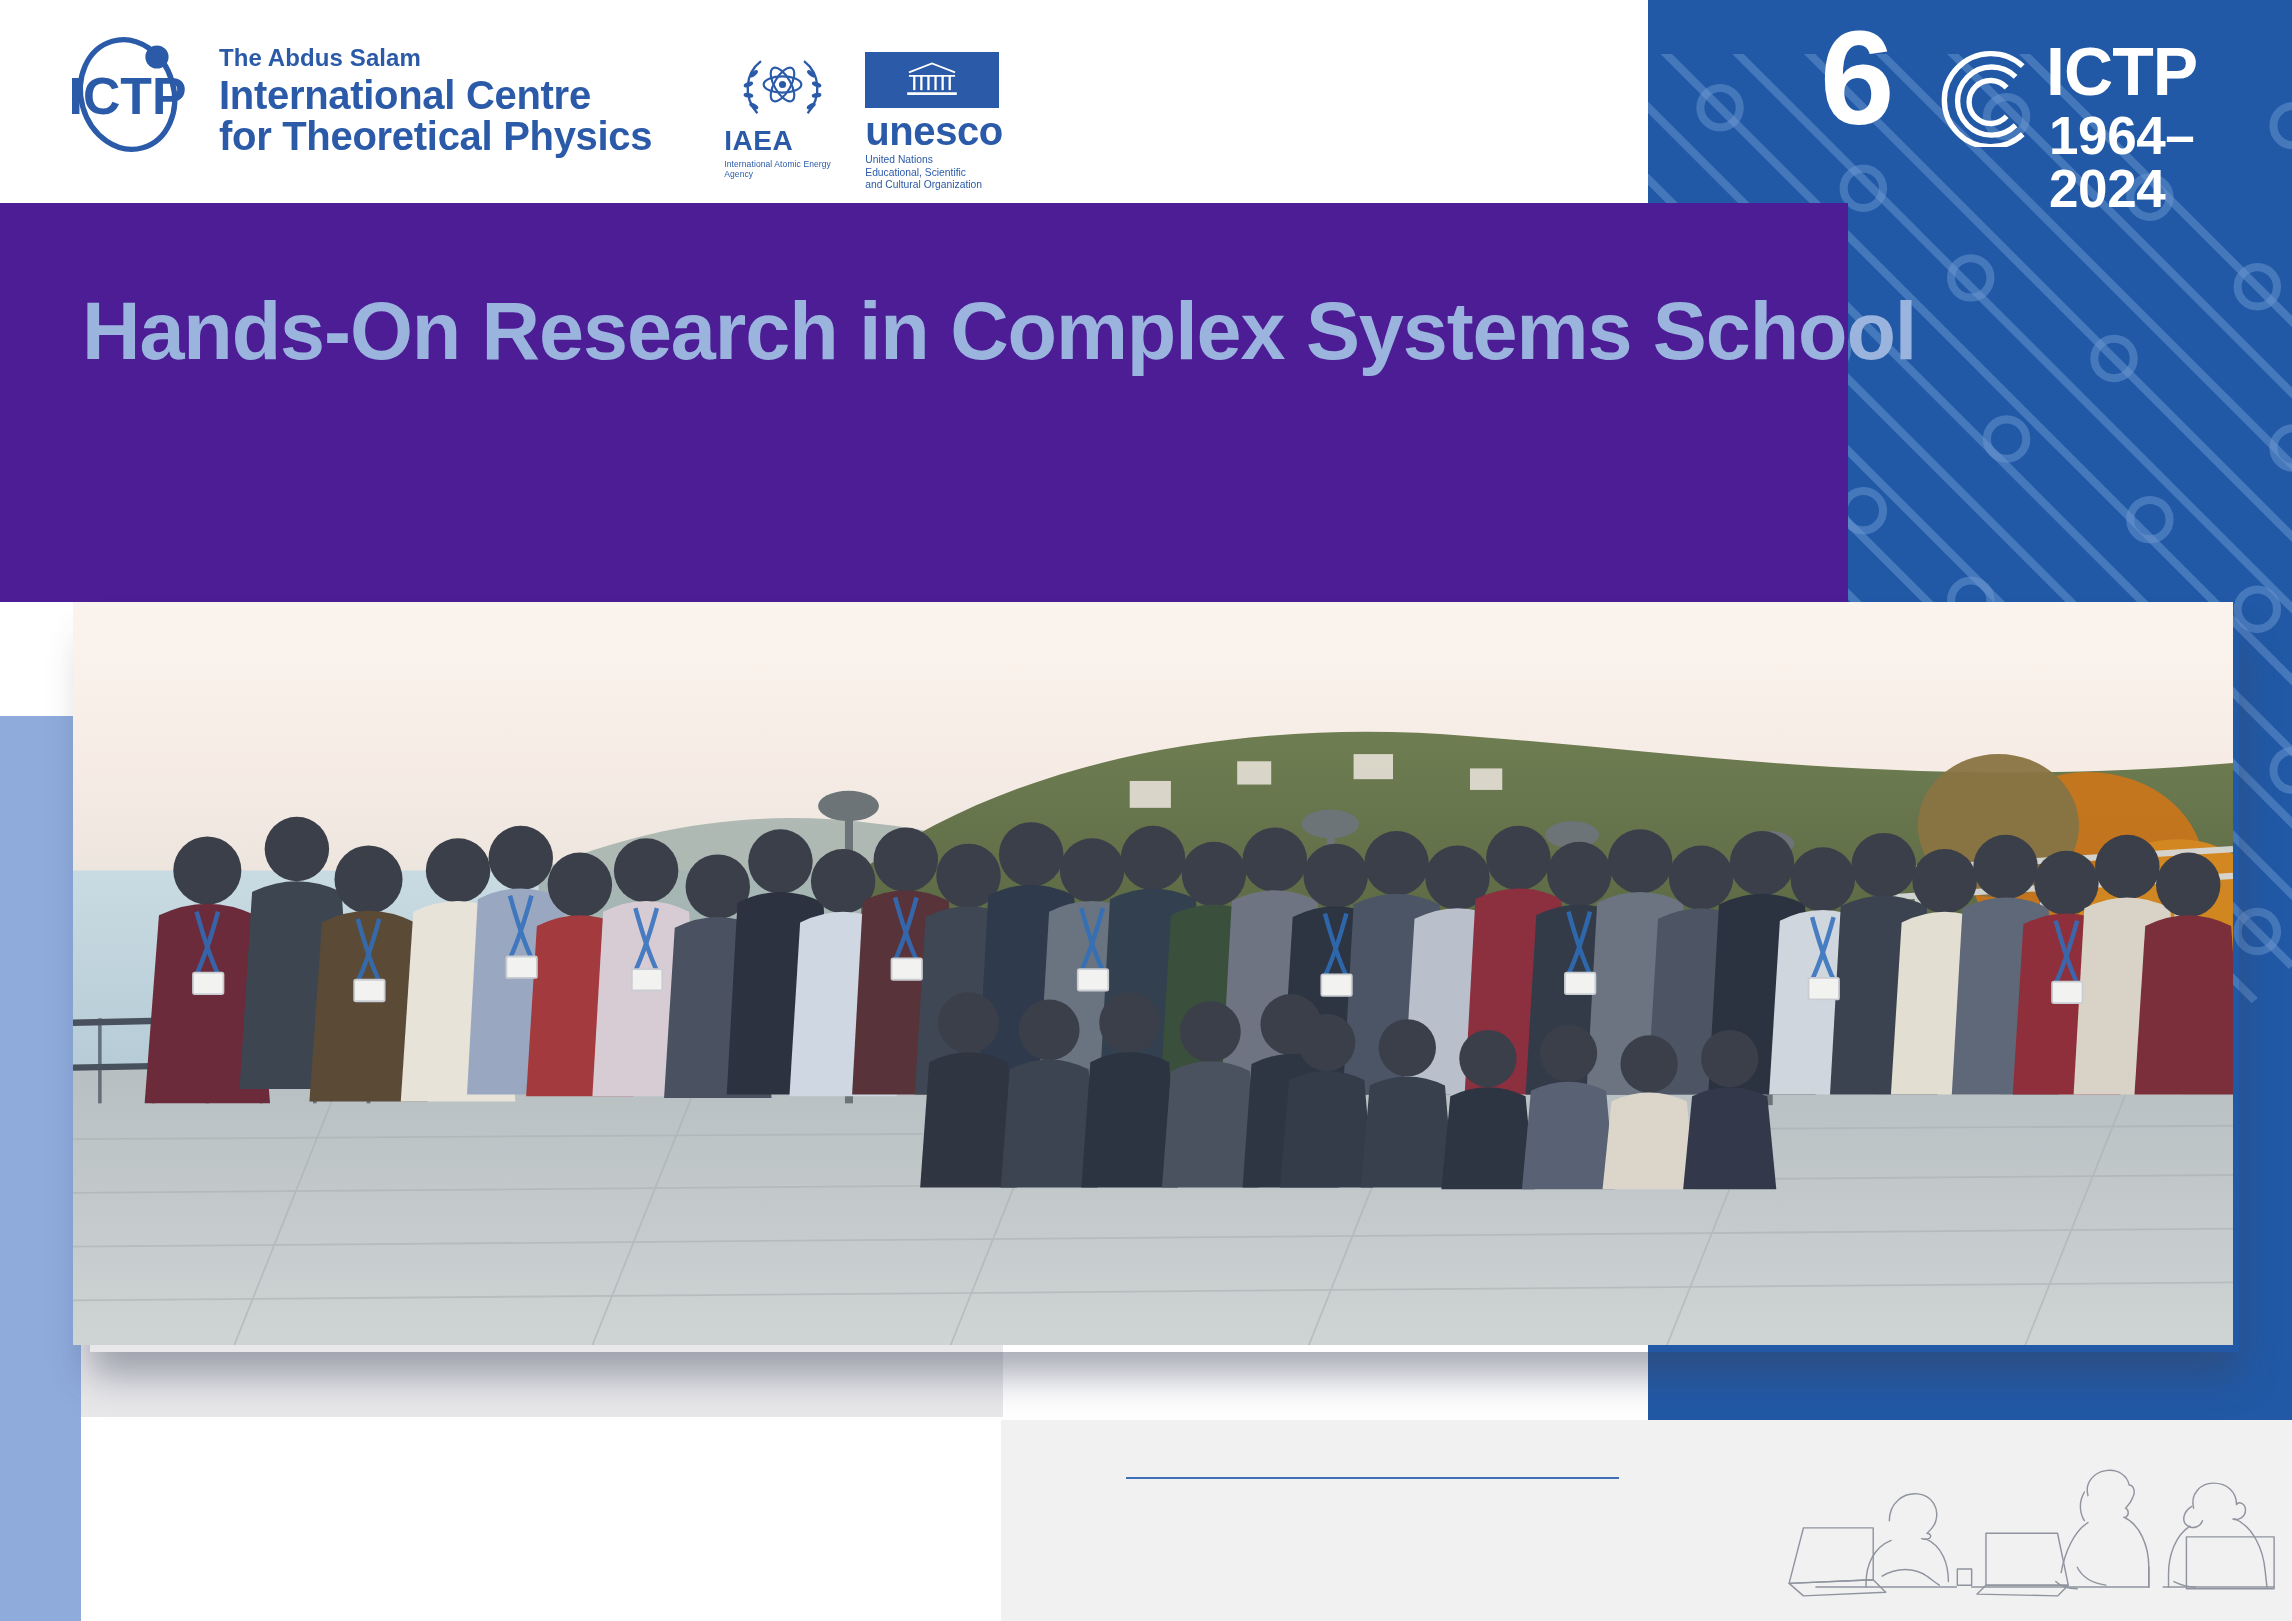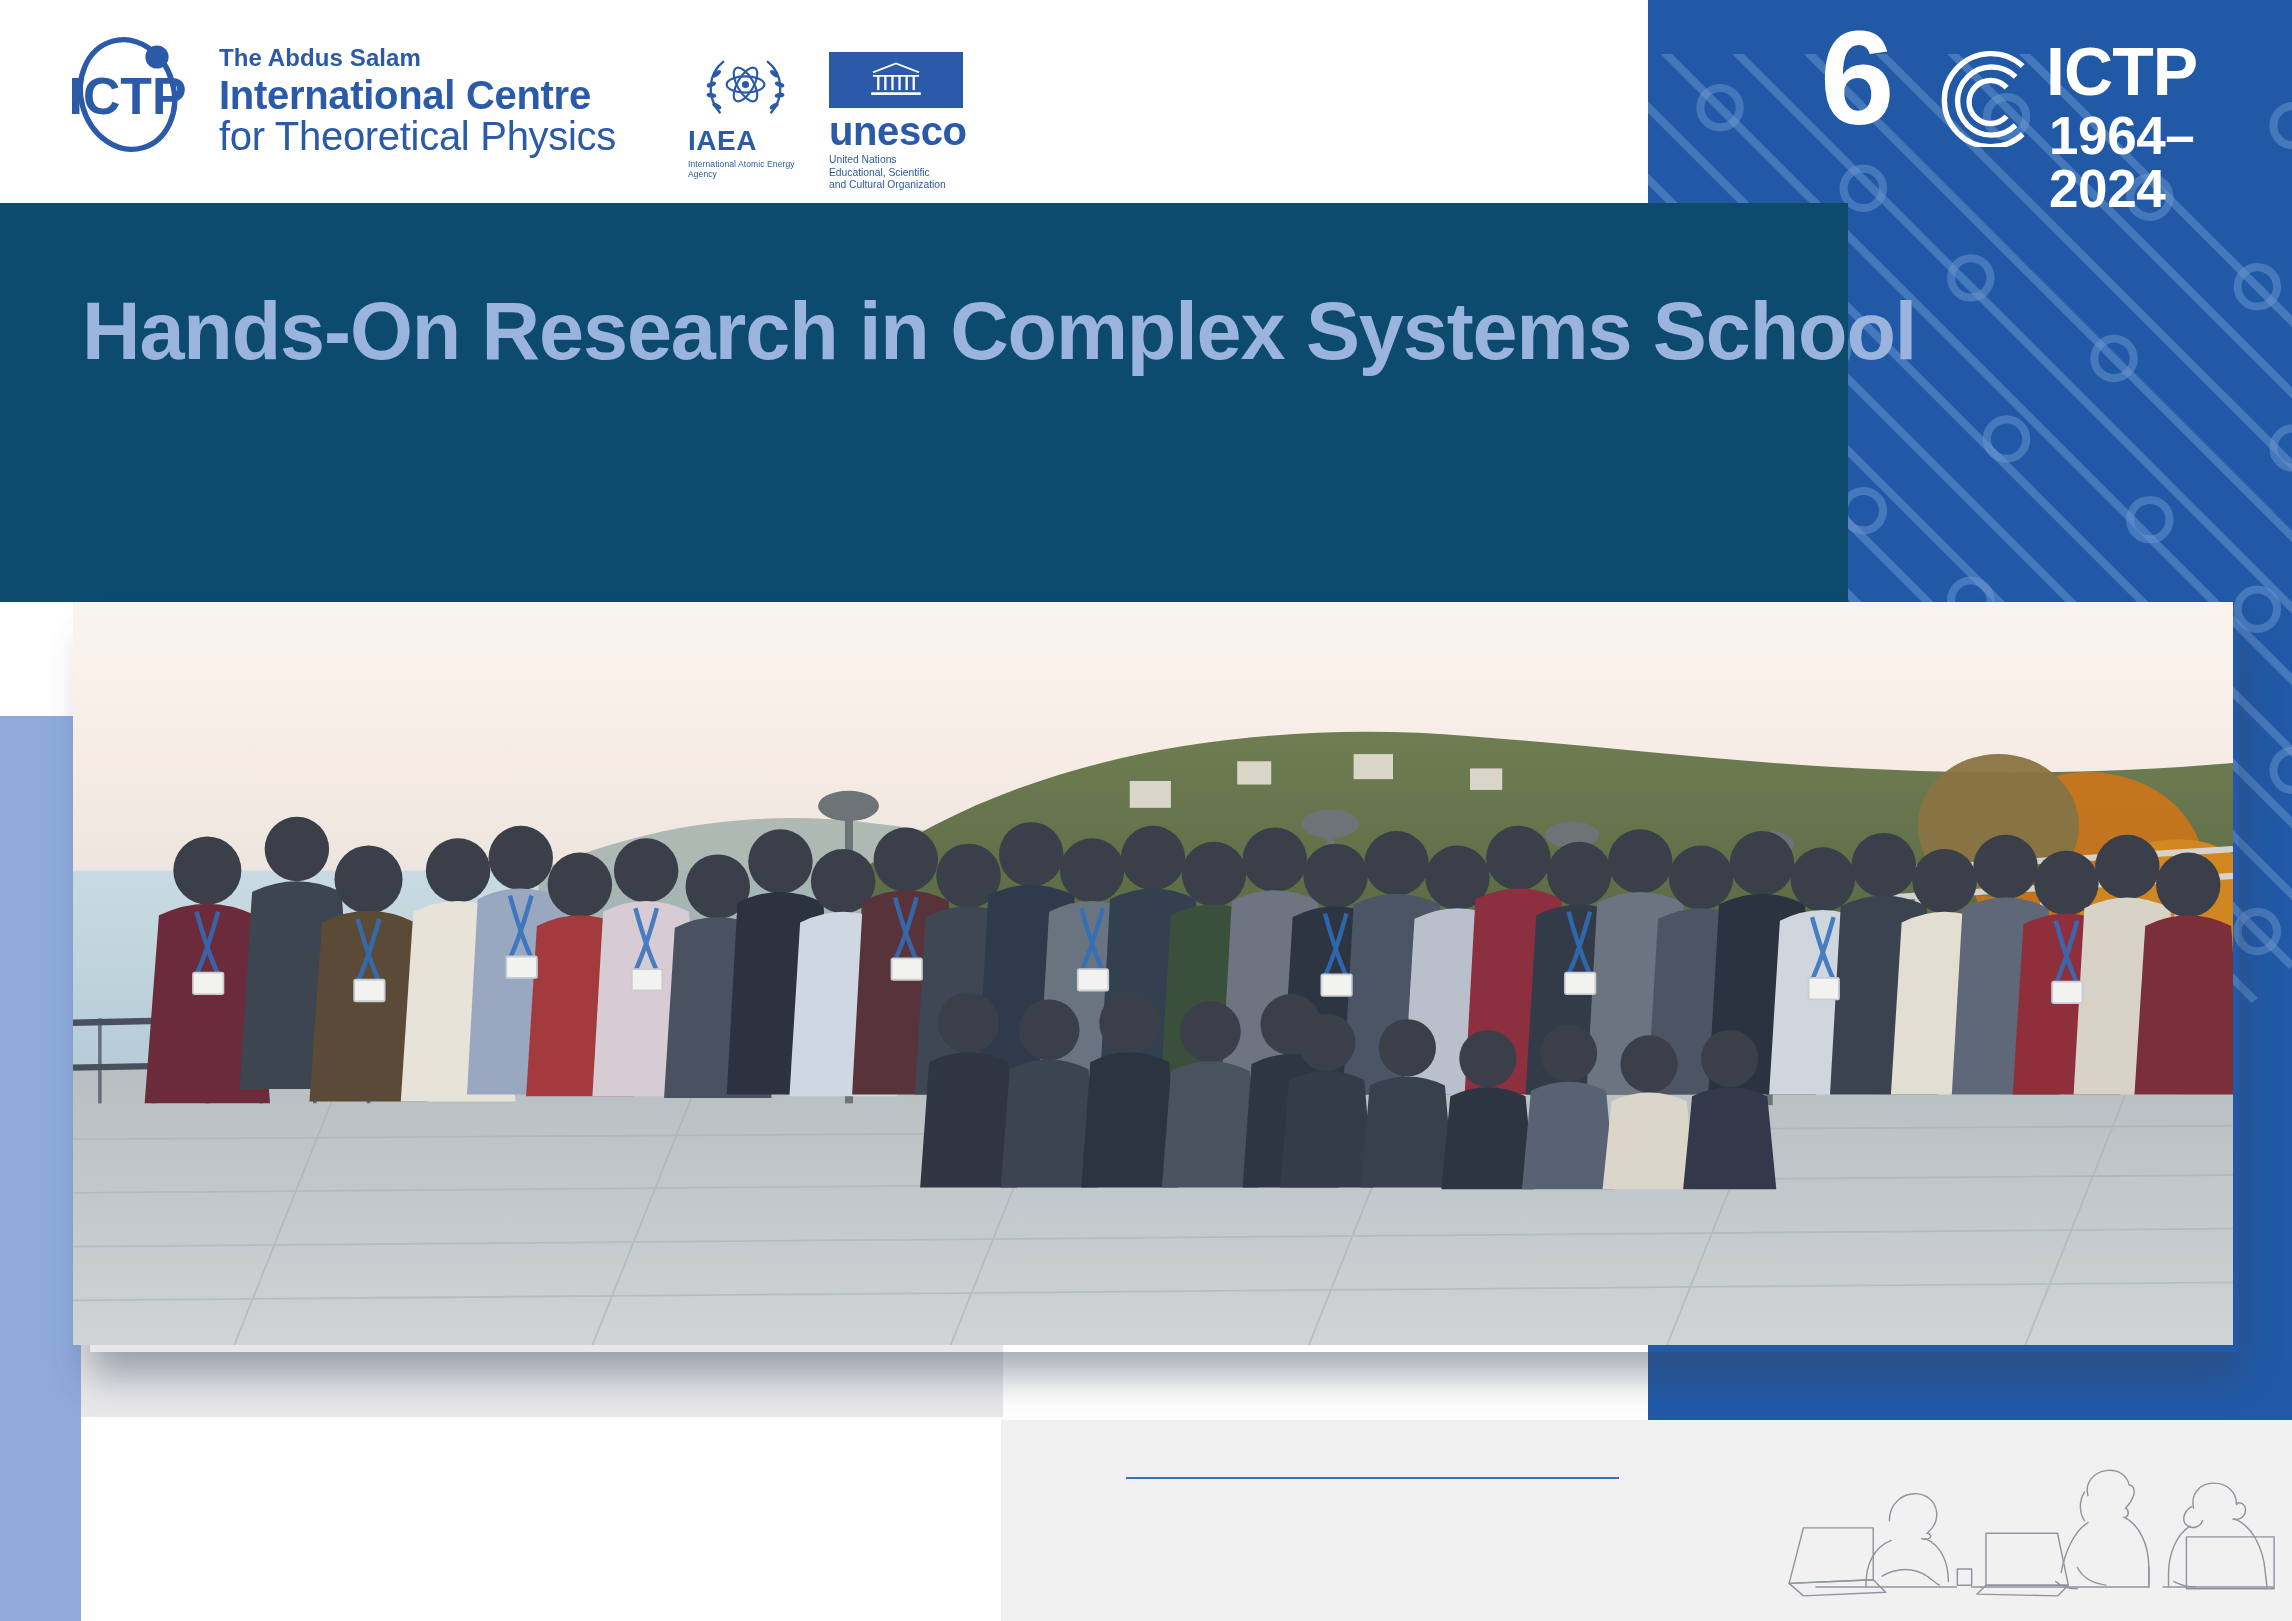--- a/index.html
+++ b/index.html
@@ -28,21 +28,21 @@
     display:flex; align-items:flex-start; gap:0;
   }
   .ictp-mark{ width:143px; height:125px; flex:none; }
   .ictp-words{
     margin-left:20px; margin-top:14.3px;
     color:#2a5aa8;
     line-height:1.0;
   }
   .ictp-words .l1{ font-size:24px; font-weight:600; letter-spacing:0.1px; }
   .ictp-words .l2{ font-size:40px; font-weight:700; letter-spacing:-0.3px; margin-top:4.5px;}
-  .ictp-words .l3{ font-size:40px; font-weight:400; letter-spacing:-0.3px; margin-top:0.9px;}
+  .ictp-words .l3{ font-size:40px; font-weight:700; letter-spacing:-0.3px; margin-top:0.9px;}
 
   .iaea-block{ margin-left:72px; margin-top:21.5px; width:116px; text-align:left; }
   .iaea-block svg{ display:block; margin:0 auto; }
   .iaea-name{ color:#2a5aa8; font-size:28px; font-weight:700; letter-spacing:0.5px; margin-top:1.8px;}
   .iaea-sub{ color:#2a5aa8; font-size:8.5px; font-weight:400; margin-top:1.8px; letter-spacing:0.1px;}
 
   .unesco-block{ margin-left:25px; margin-top:19.7px; width:134px; }
   .unesco-flag{
     width:134px; height:56px; background:#2a5aa8;
     display:flex; align-items:center; justify-content:center;
@@ -65,21 +65,21 @@
     font-size:68px; font-weight:800; letter-spacing:-0.9px; line-height:1;
   }
   .anniv .years{
     position:absolute; left:229px; top:86px;
     font-size:53px; font-weight:700; letter-spacing:-0.4px; line-height:1;
   }
 
   
   .title-block{
     position:absolute; left:0; top:203px; width:1848px; height:399px;
-    background:#0c4a6e; z-index:7;
+    background:#4c1d95; z-index:7;
   }
   .title-text{
     position:absolute; left:82px; top:82px;
     color:#9ab4de;
     font-size:81px; font-weight:600; letter-spacing:-1.1px;
     white-space:nowrap;
   }
 
   
   .left-band{

